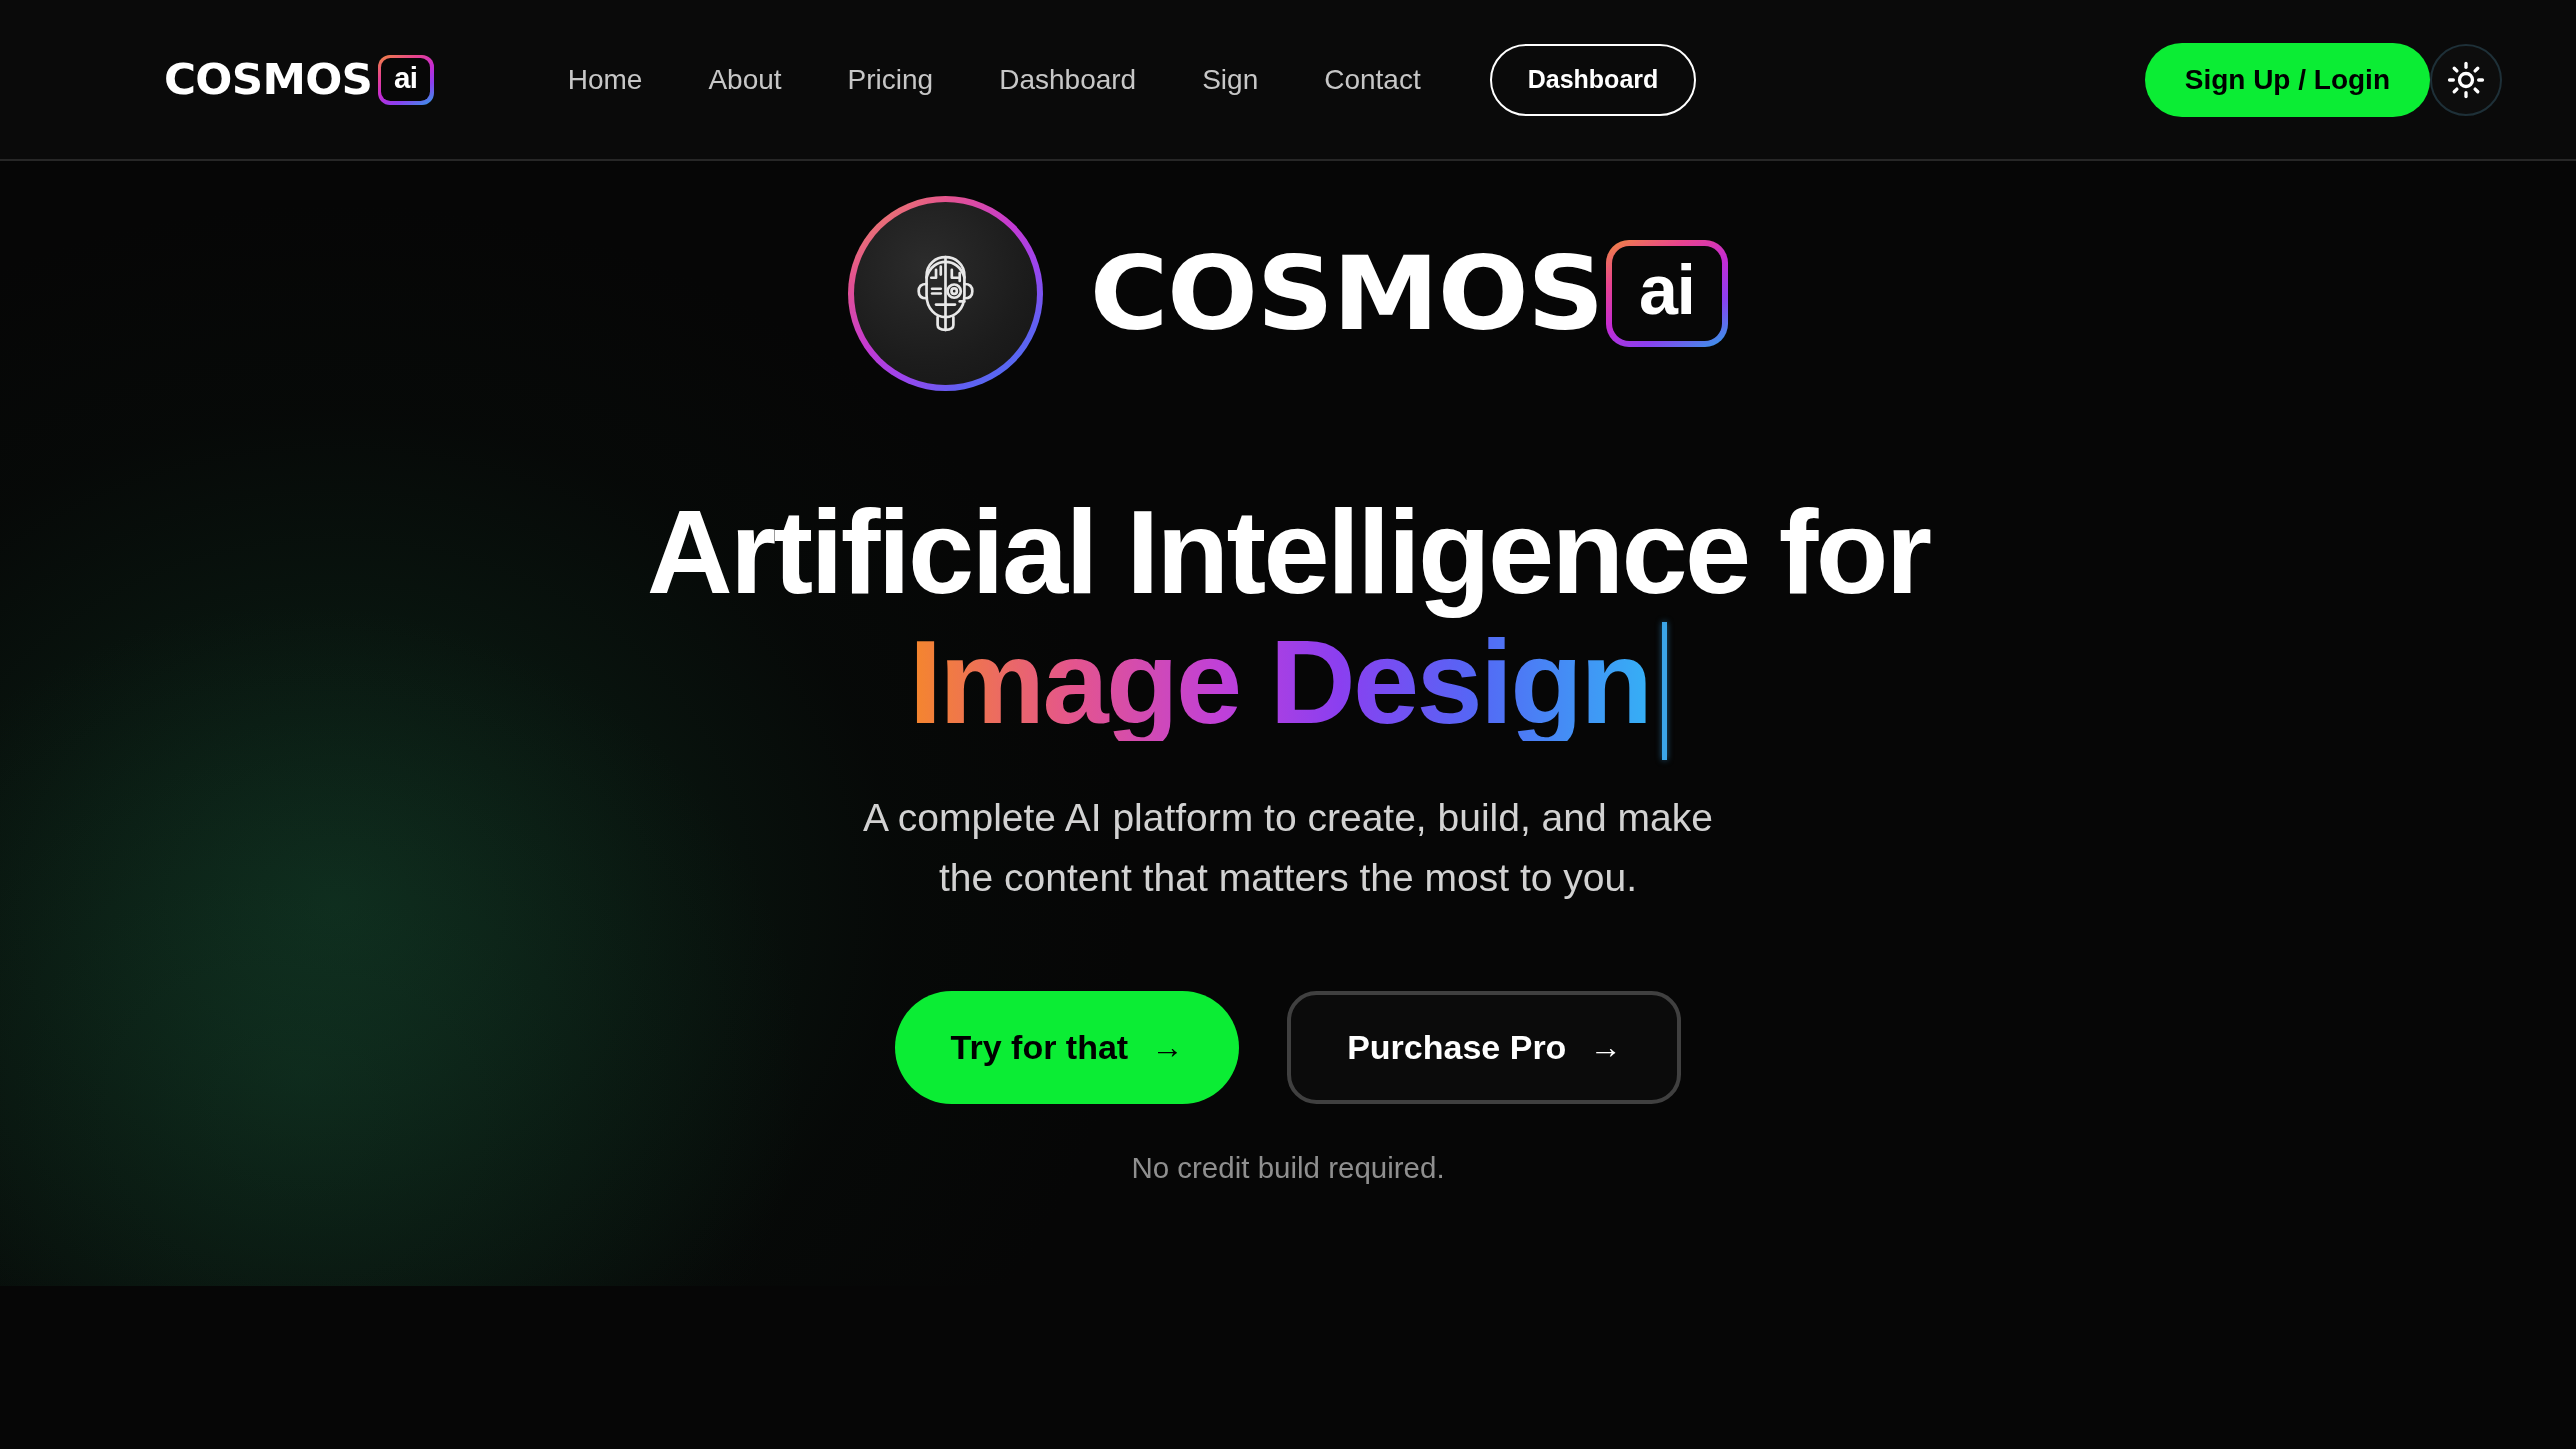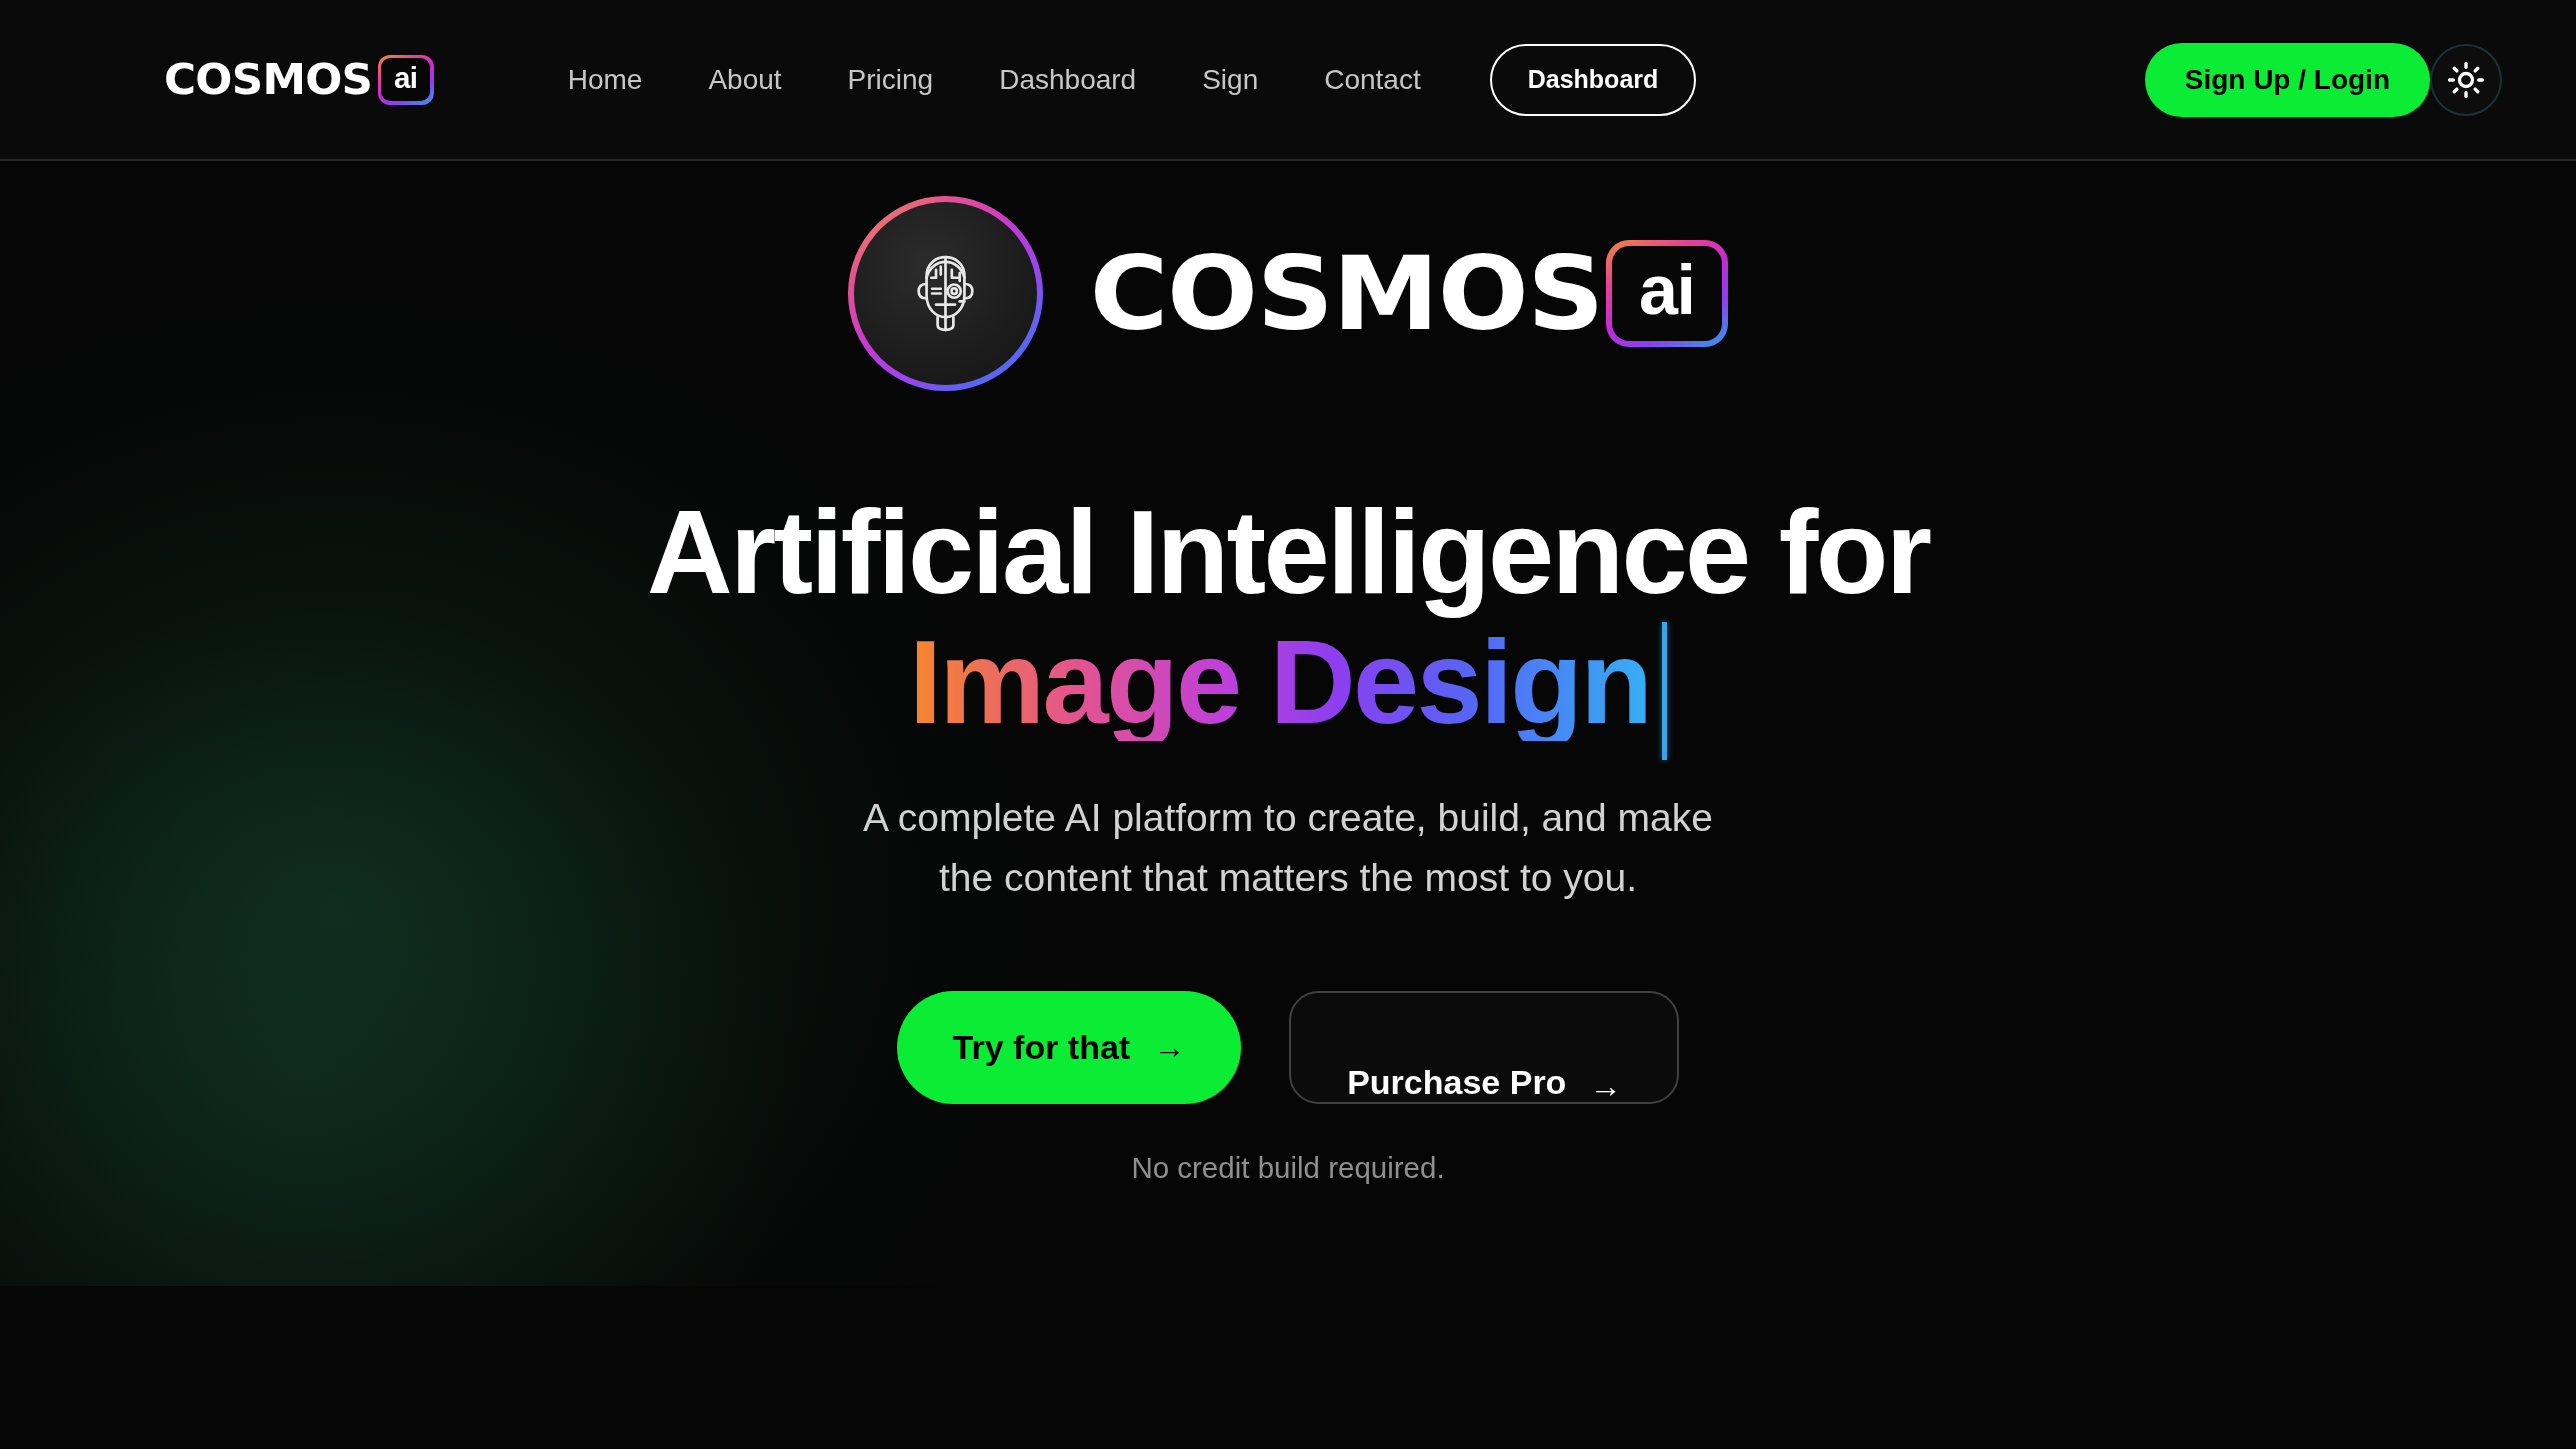--- a/index.html
+++ b/index.html
@@ -312,30 +312,30 @@
     font-family: "Liberation Sans", sans-serif;
     cursor: pointer;
     display: inline-flex;
     align-items: center;
     gap: 23px;
     white-space: nowrap;
   }
   .cta-secondary {
     height: 113px;
     padding: 0 56px;
-    border: 2px solid #404040;
+    border: 4px solid #404040;
     border-radius: 29.5px;
     background: #0b0b0b;
     color: #ffffff;
     font-size: 34px;
     font-weight: 700;
     font-family: "Liberation Sans", sans-serif;
     cursor: pointer;
     display: inline-flex;
-    align-items: flex-end;
+    align-items: center;
     gap: 23px;
     white-space: nowrap;
   }
   .arrow { font-size: 32px; line-height: 1; display: inline-block; }
 
   .no-credit {
     font-size: 29.5px;
     color: #8f8f8f;
     font-weight: 400;
     text-align: center;

